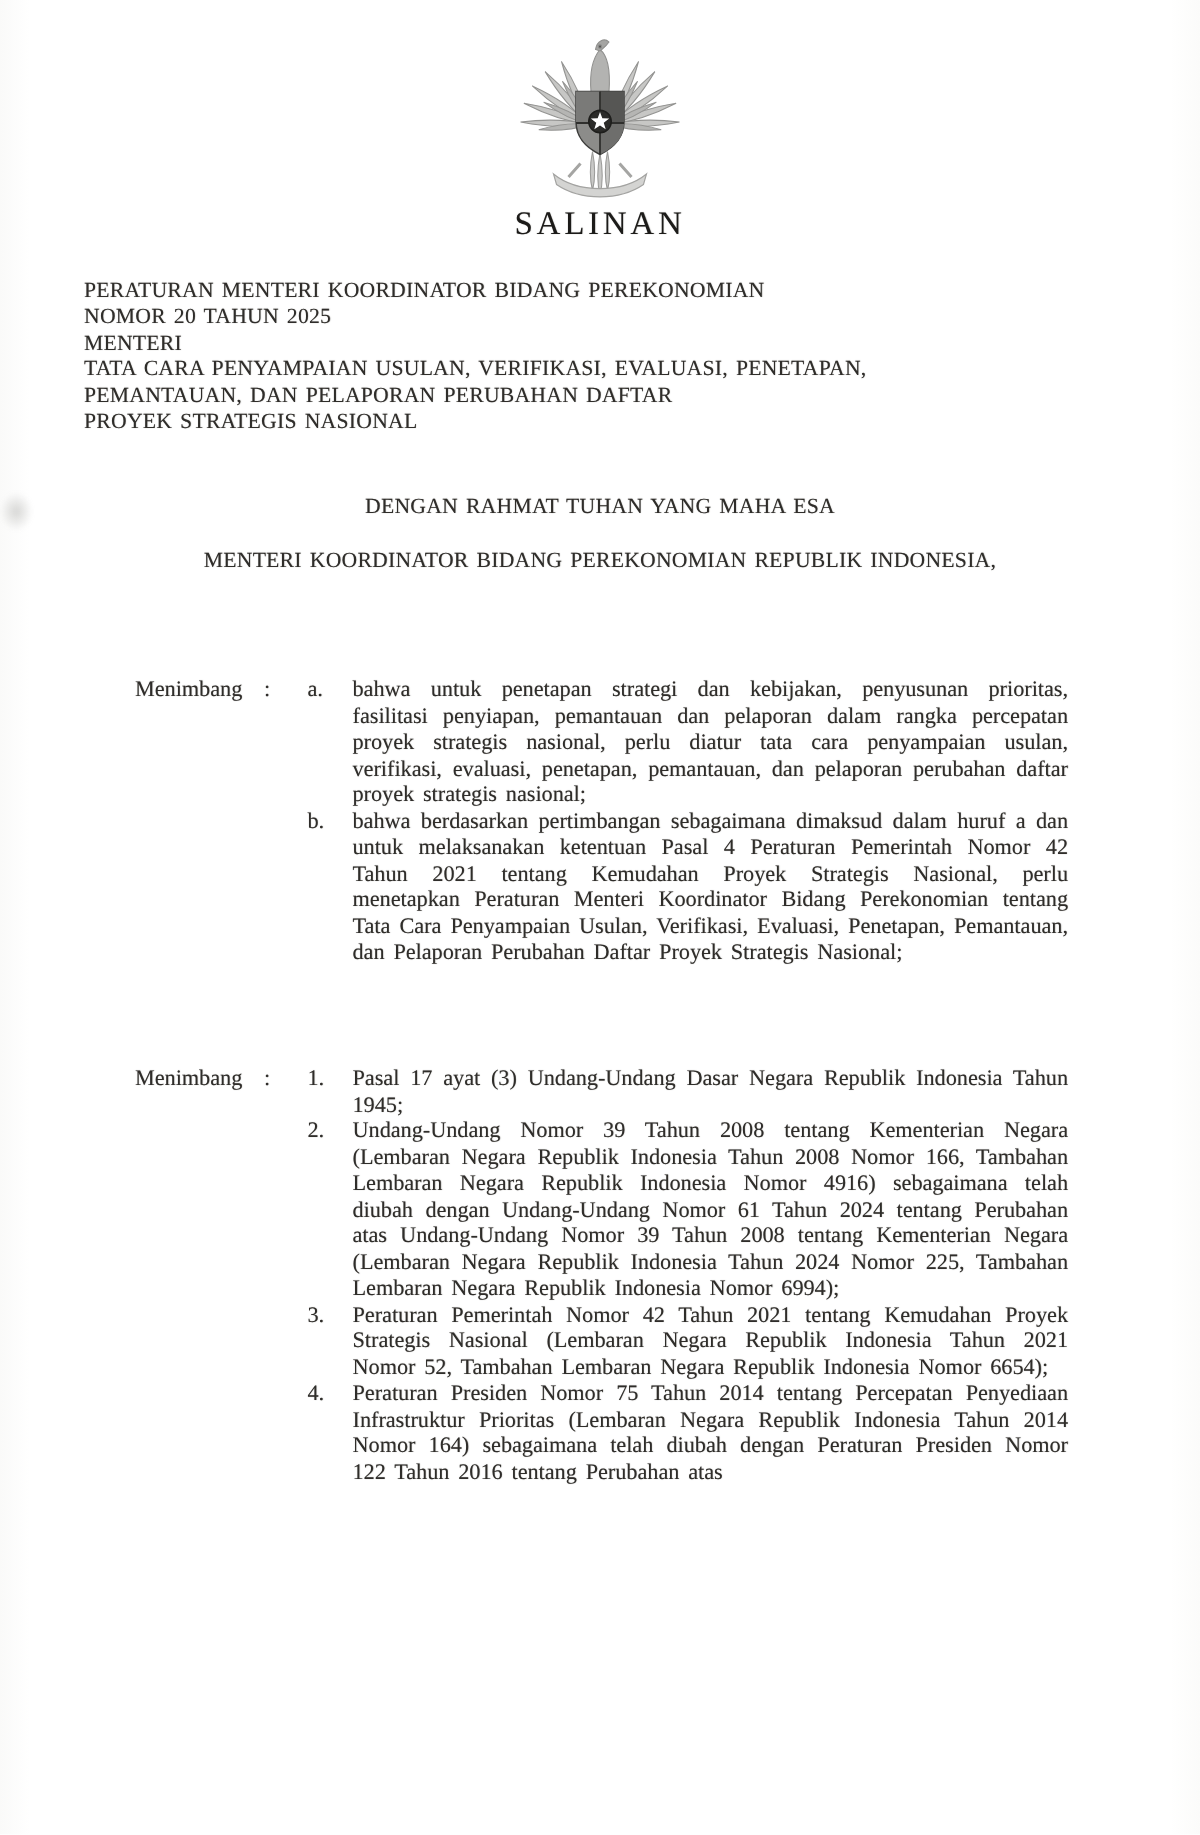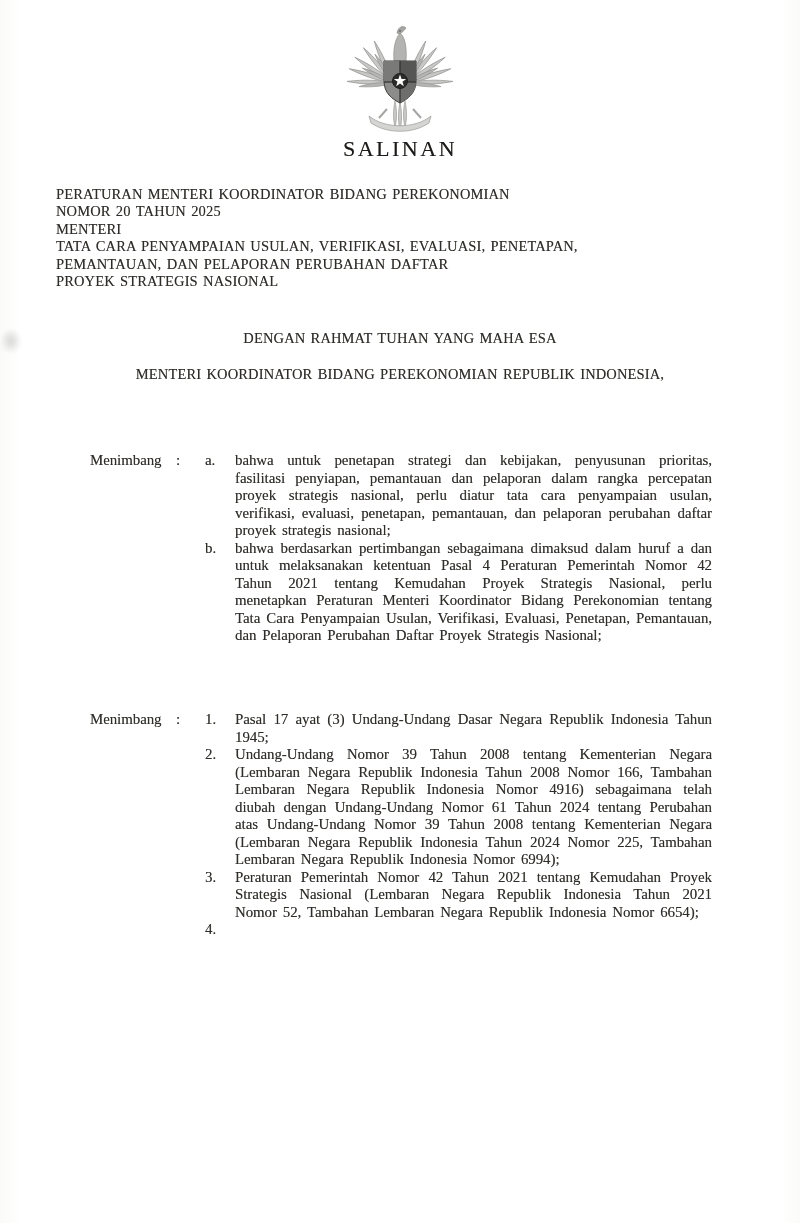--- a/index.html
+++ b/index.html
@@ -178,16 +178,17 @@
     <div class="row">
       <div class="c-label"></div>
       <div class="c-colon"></div>
       <div class="c-marker">3.</div>
       <div class="c-text">Peraturan Pemerintah Nomor 42 Tahun 2021 tentang Kemudahan Proyek Strategis Nasional (Lembaran Negara Republik Indonesia Tahun 2021 Nomor 52, Tambahan Lembaran Negara Republik Indonesia Nomor 6654);</div>
     </div>
     <div class="row">
       <div class="c-label"></div>
       <div class="c-colon"></div>
       <div class="c-marker">4.</div>
+      <div class="c-text">Peraturan Presiden Nomor 75 Tahun 2014 tentang Percepatan Penyediaan Infrastruktur Prioritas (Lembaran Negara Republik Indonesia Tahun 2014 Nomor 164) sebagaimana telah diubah dengan Peraturan Presiden Nomor 122 Tahun 2016 tentang Perubahan atas</div>
     </div>
   </div>
 
 </div>
 
 </body></html>

